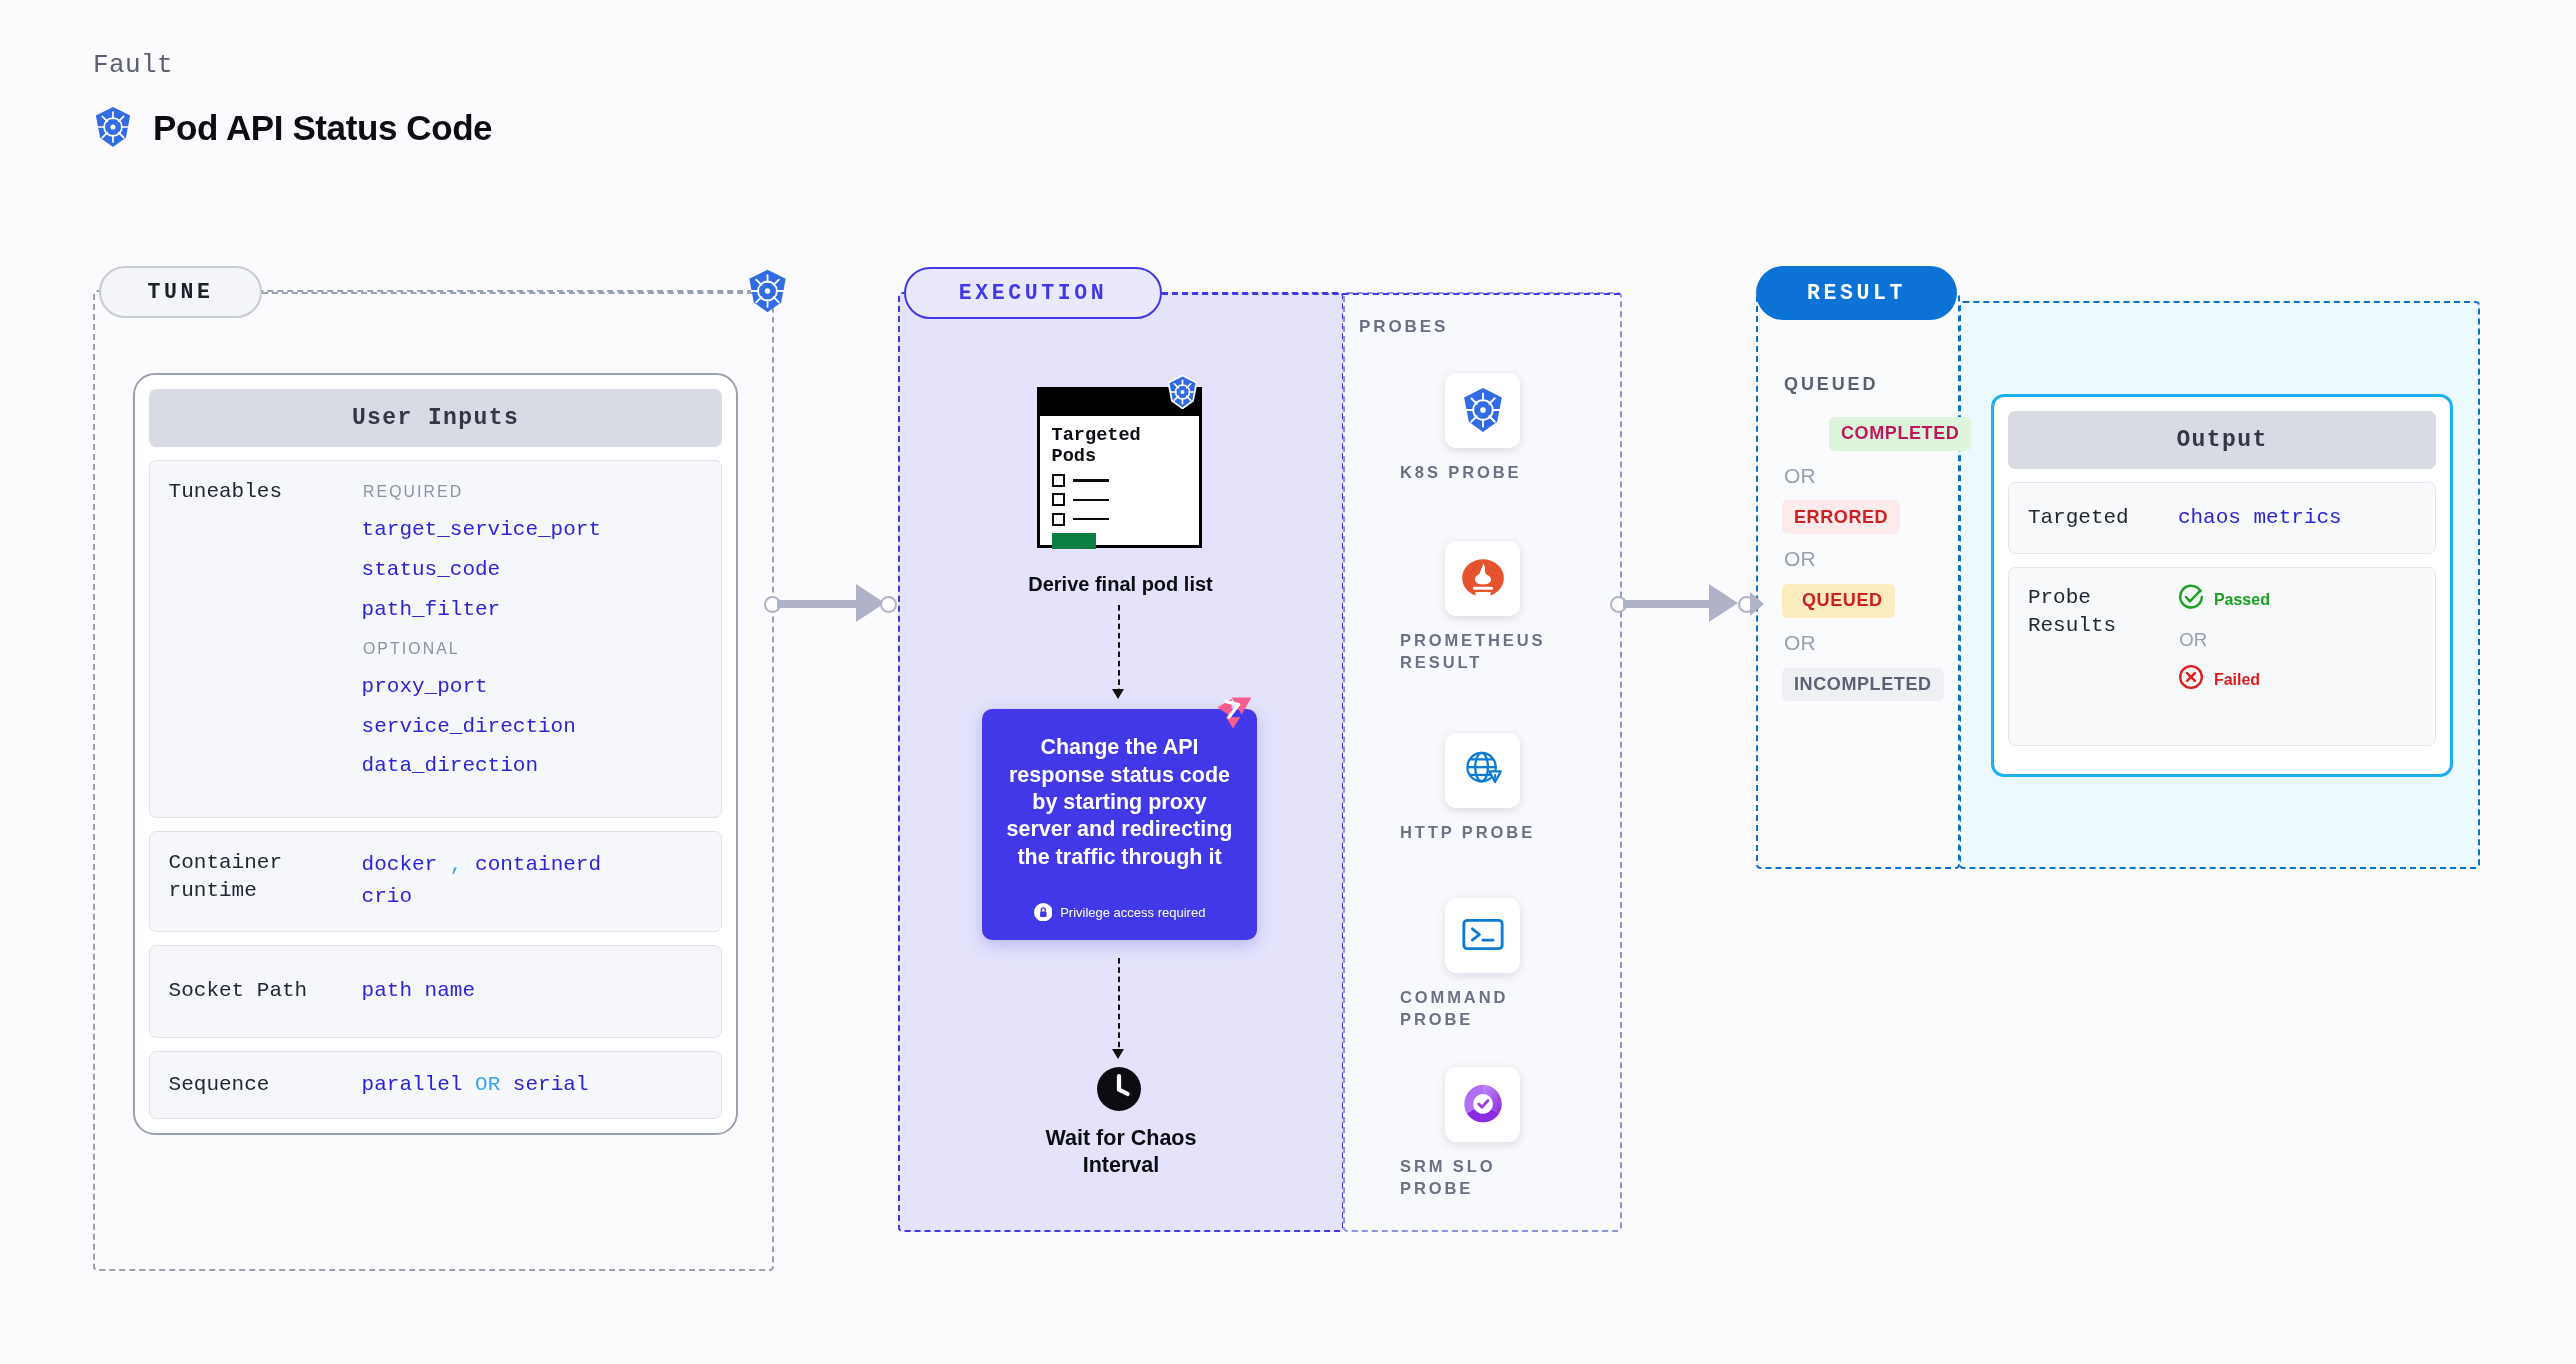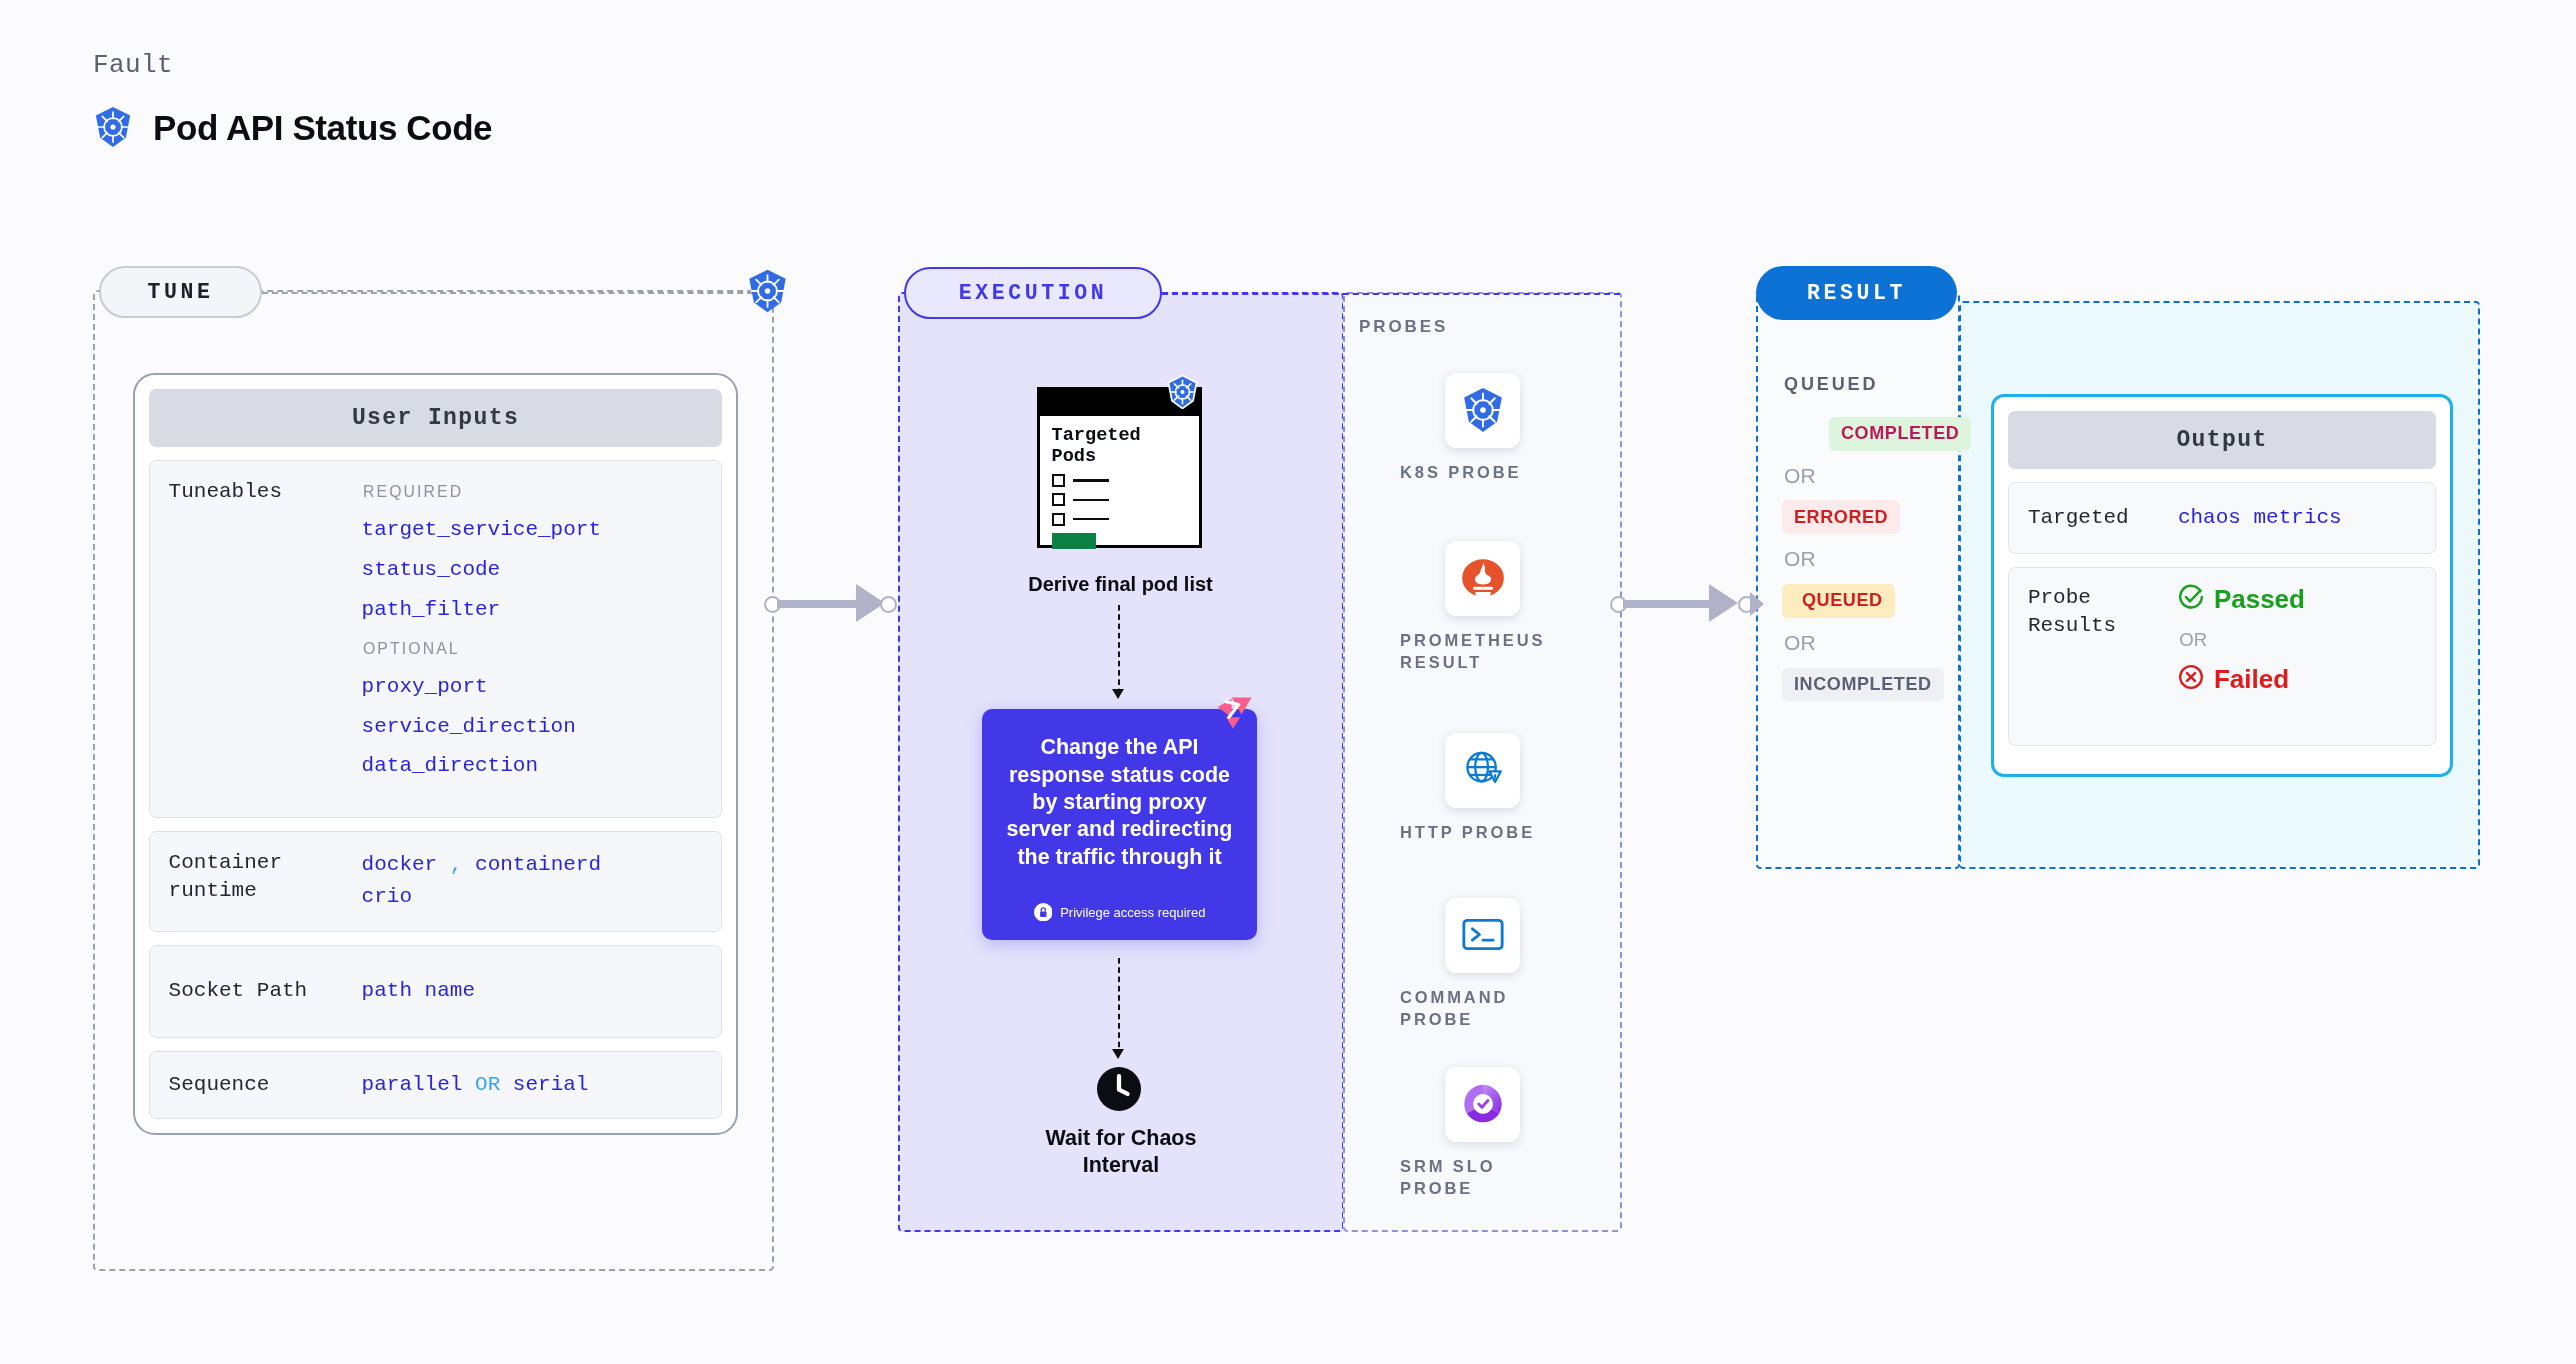--- a/index.html
+++ b/index.html
@@ -237,21 +237,21 @@
     border-radius: 7.2px; margin-top: 13px;
     display: flex; padding: 15.8px 18.6px;
   }
   .out-label {
     font-family: "Liberation Mono", monospace;
     font-size: 21px; color: #222733; line-height: 1.35;
     width: 150px; flex: 0 0 150px;
   }
   .out-values { font-family: "Liberation Mono", monospace; font-size: 21px; }
   .pf-row { display: flex; align-items: center; gap: 10px; }
-  .pf-text { font-size: 26px; font-weight: 700; font-family: "Liberation Sans", sans-serif; }
+  .pf-text { font-size: 16px; font-weight: 700; font-family: "Liberation Sans", sans-serif; }
 </style>
 </head>
 <body>
 
 <div id="header">
   <div id="fault-label">Fault</div>
   <div id="title-row">
     <span>
       <svg width="40" height="42" viewBox="0 0 56 58">
         <path d="M28 1 L52 13 L46 44 L28 57 L10 44 L4 13 Z" fill="#326ce5"></path>

